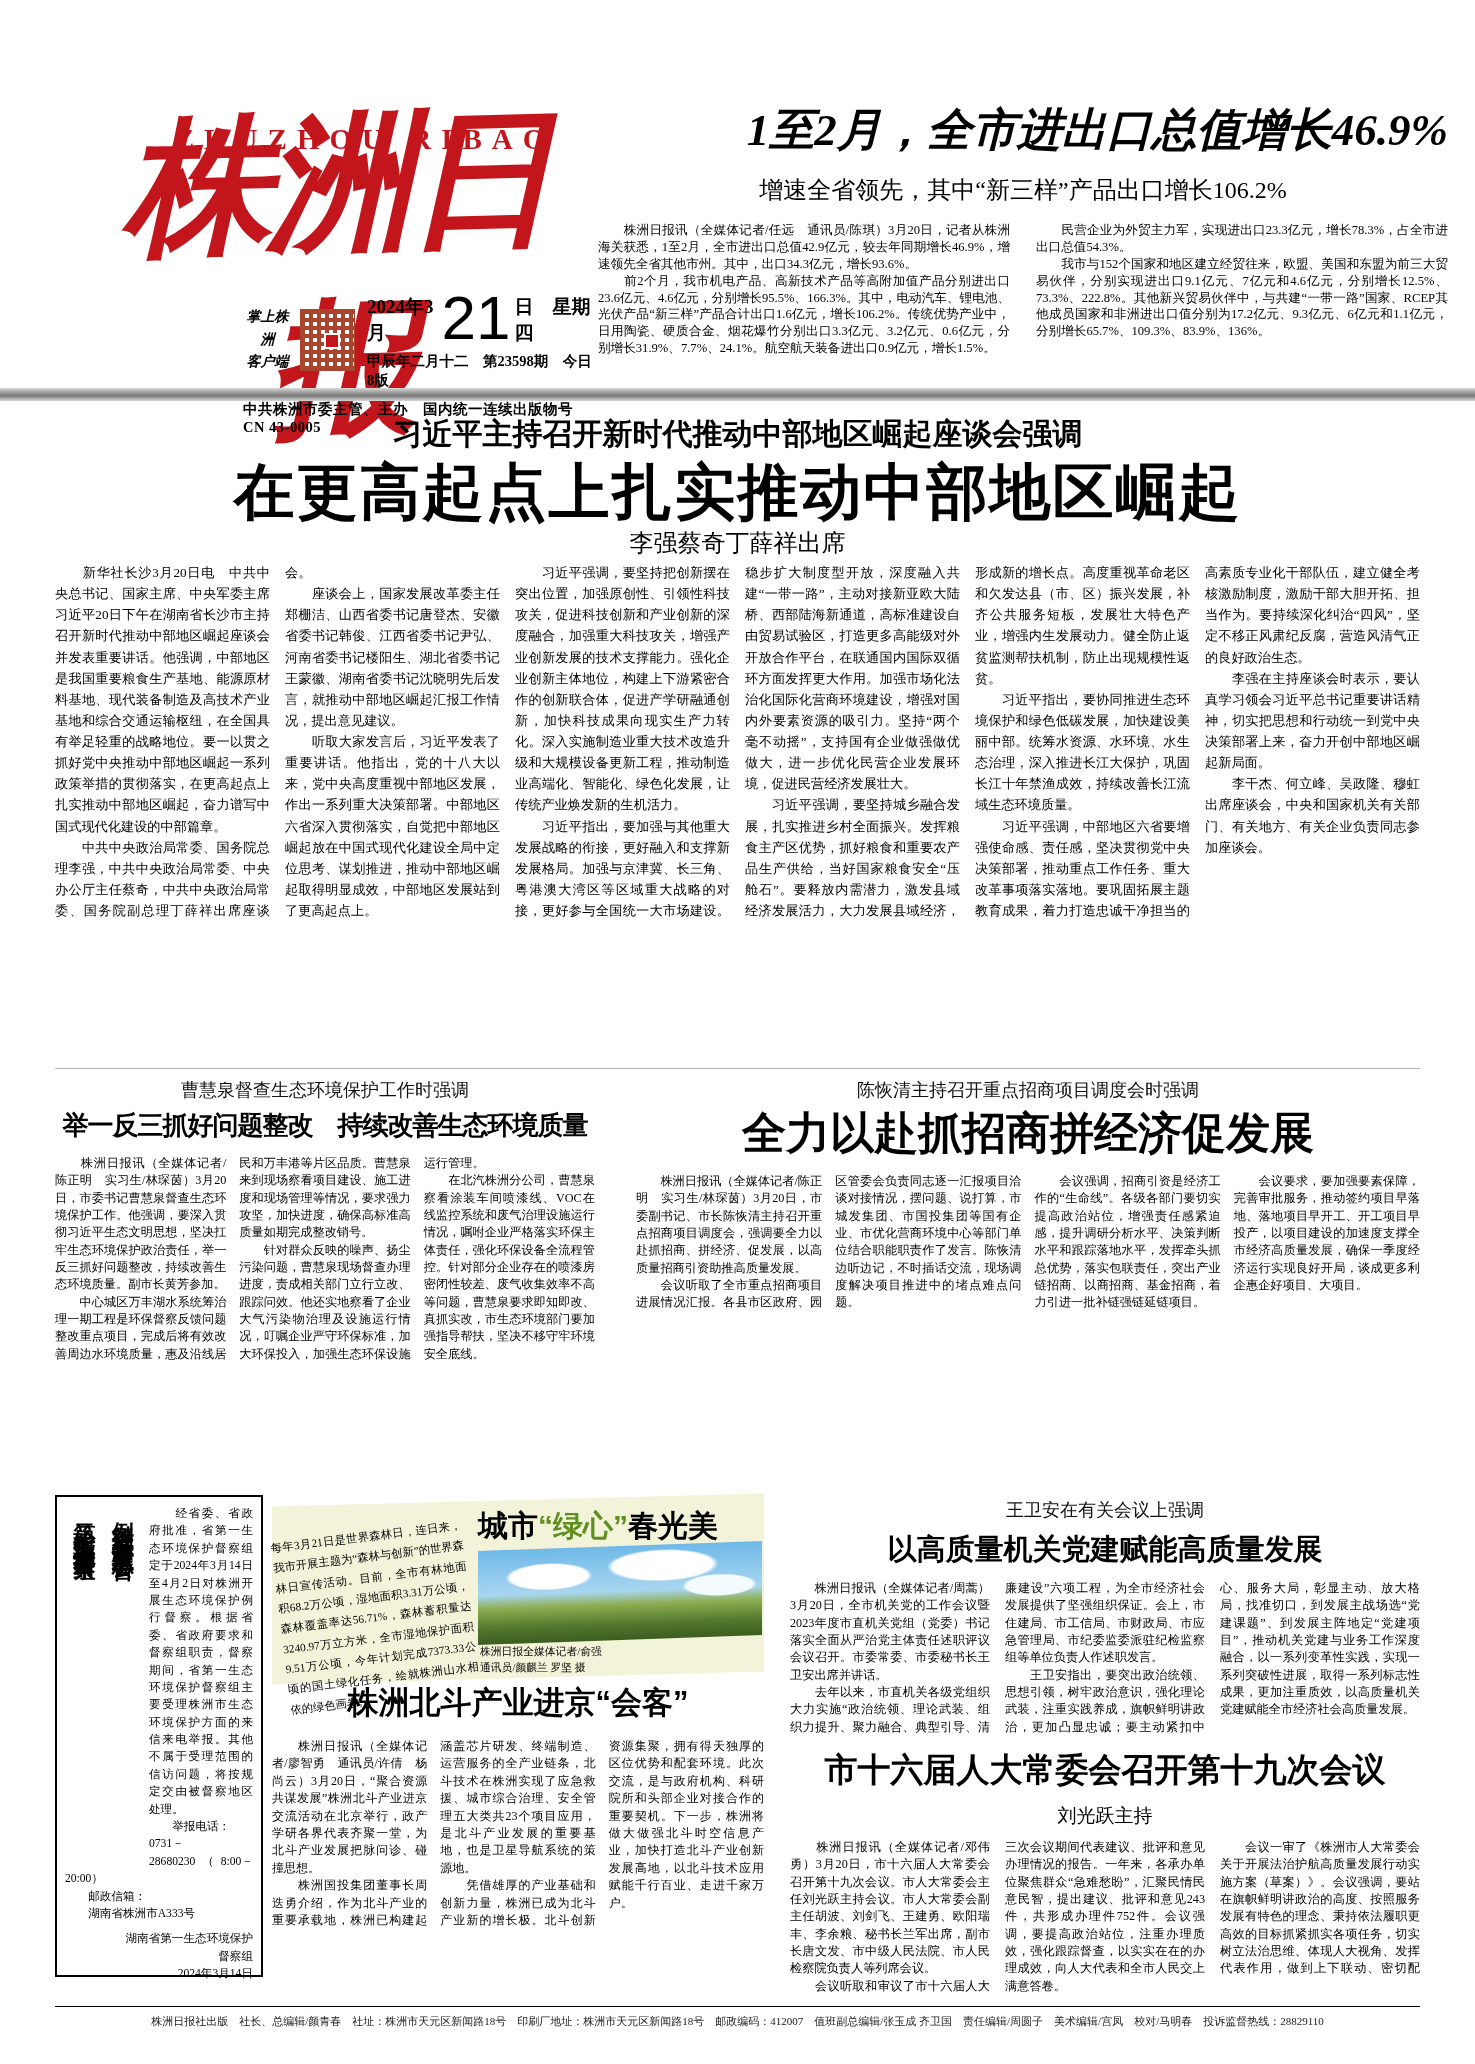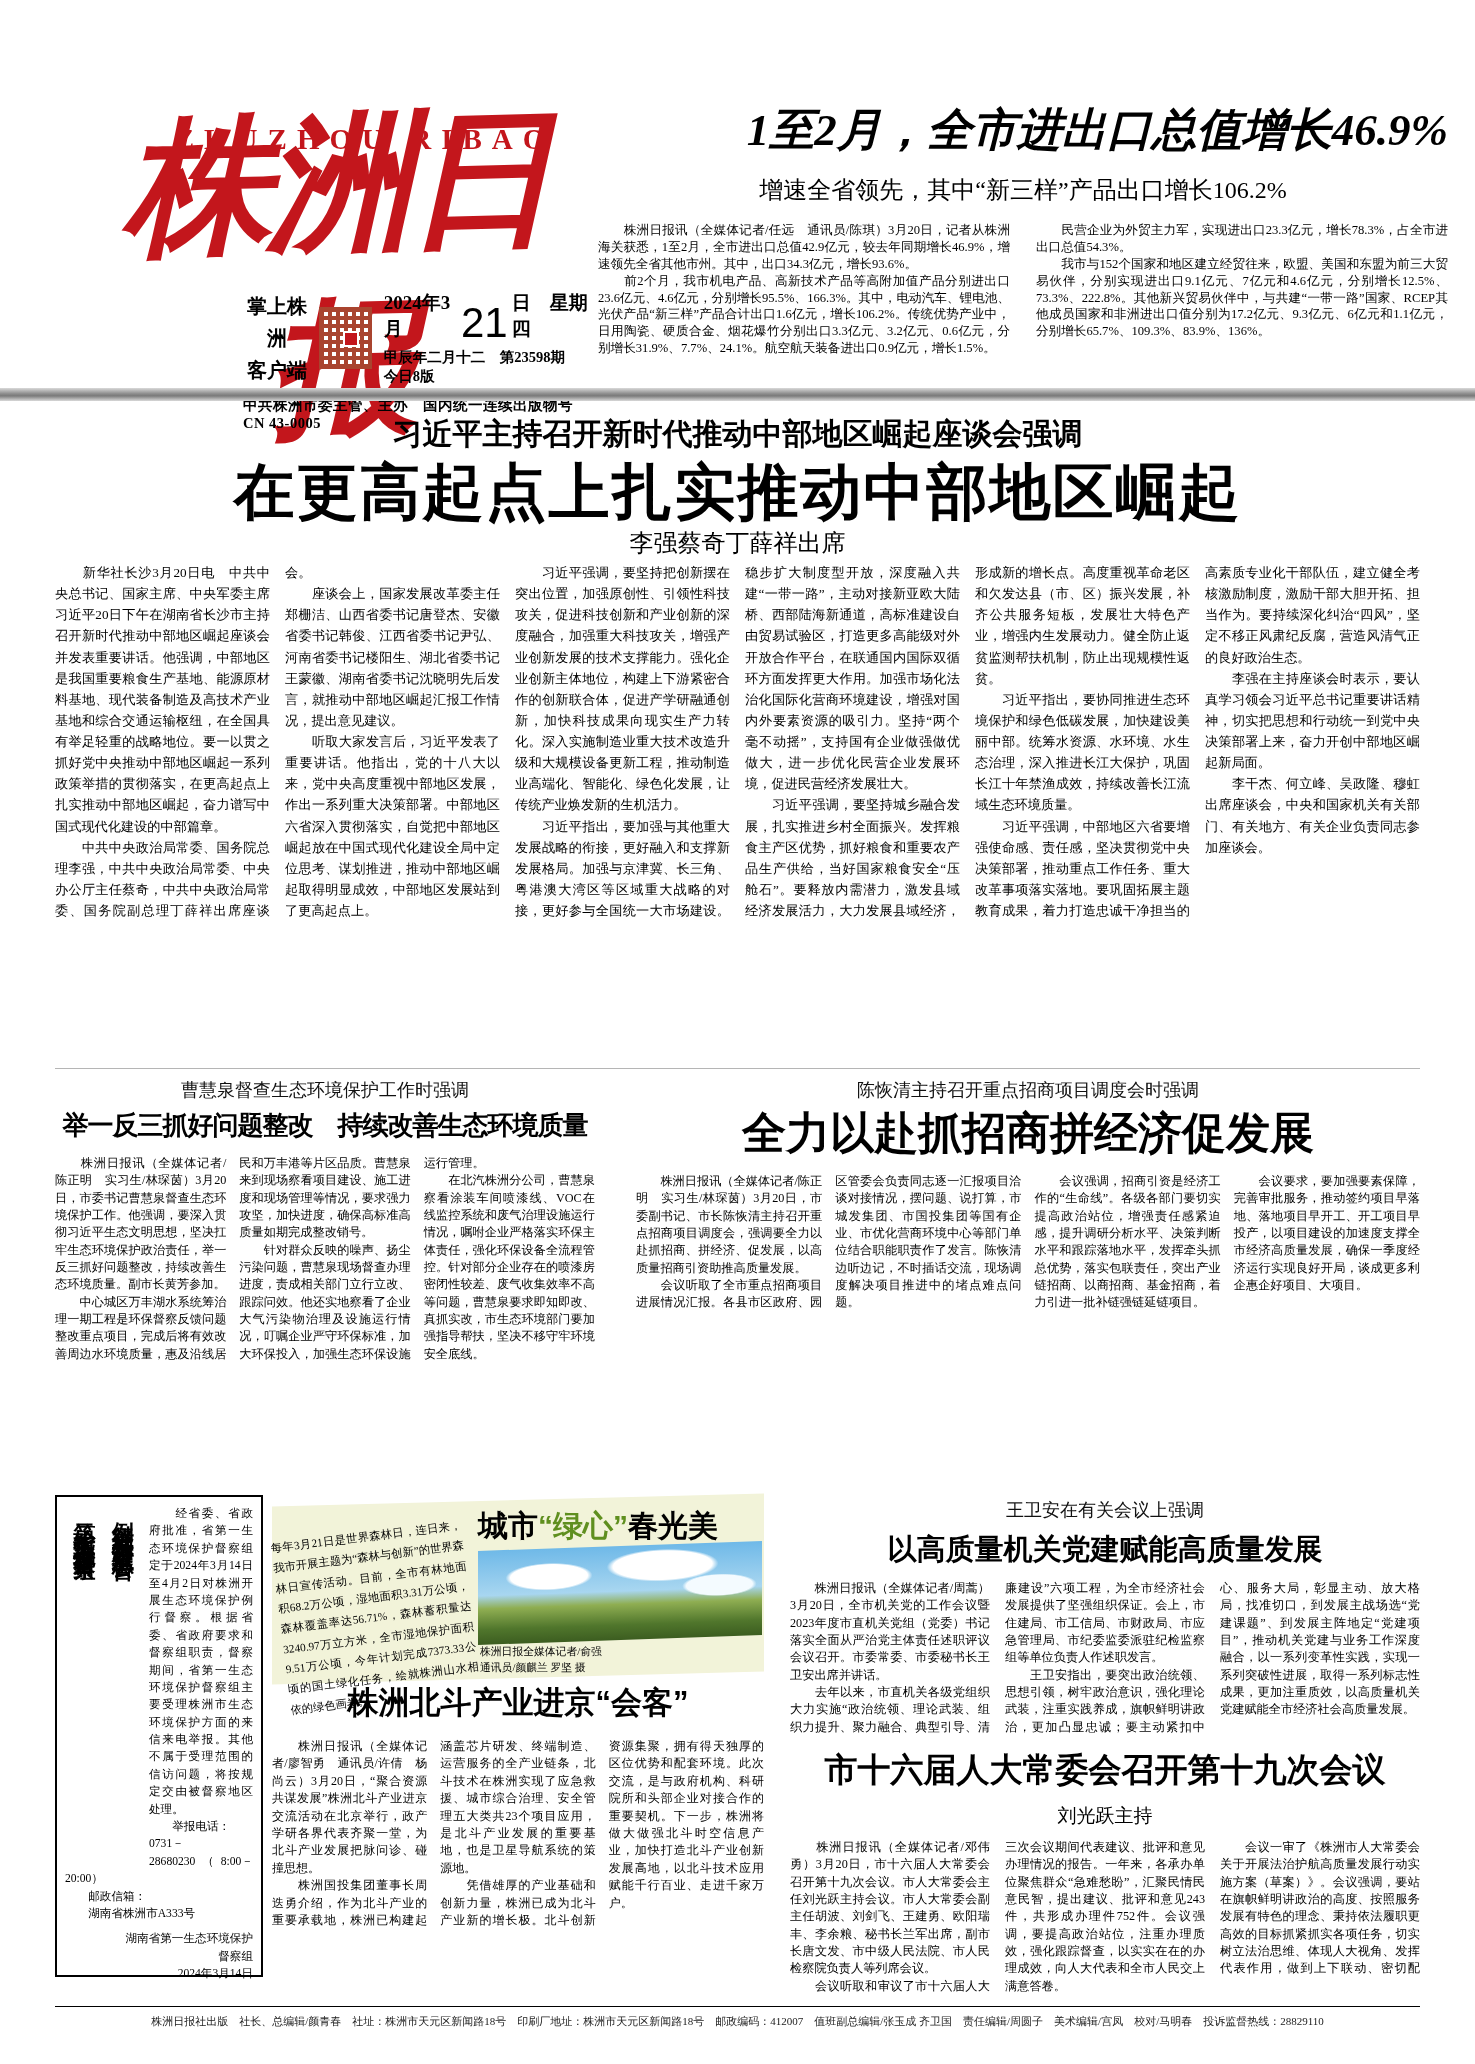--- a/index.html
+++ b/index.html
@@ -9,28 +9,28 @@
   .pre { white-space:pre-line; }
 
   
   .mast-en { position:absolute; left:150px; top:78px; width:430px; text-align:center;
              font-size:29px; letter-spacing:10px; color:#c3161c; font-weight:bold;margin-top:45px; }
   .mast-title { position:absolute; left:68px; top:92px; width:540px; text-align:center;
                 font-size:148px; line-height:1.25; color:#c3161c; font-weight:bold; font-style:italic;
                 transform:rotate(-1.5deg); font-family:"Liberation Serif",serif; letter-spacing:-6px; }
   .mast-info { position:absolute; left:243px; top:290px; width:350px; }
   .mast-row { display:flex; align-items:center; }
-  .app-label { font-size:20px; font-weight:bold; line-height:1.6; text-align:center; }
+  .app-label { font-size:14px; font-weight:bold; line-height:1.6; text-align:center;font-style:italic; }
   .qr { width:62px; height:62px; margin-left:8px; border:1px solid #a9442f; position:relative;
         background-image:repeating-linear-gradient(0deg,#a9442f 0 4px,rgba(255,255,255,0) 4px 8px),
                          repeating-linear-gradient(90deg,#a9442f 0 4px,#ffffff 4px 8px); }
   .qr-center { position:absolute; left:23px; top:23px; width:16px; height:16px; background:#c3161c; border:2px solid #fff; }
   .date-block { margin-left:12px; }
   .date-line1 { display:flex; align-items:flex-end; font-size:19px; font-weight:bold; }
-  .date-day { font-size:42px; line-height:0.9; font-weight:normal; margin:0 4px; font-family:"Liberation Sans",sans-serif; }
+  .date-day { font-size:62px; line-height:0.9; font-weight:normal; margin:0 4px; font-family:"Liberation Sans",sans-serif; }
   .date-line2 { font-size:14.5px; font-weight:bold; margin-top:6px; }
   .pub-line { font-size:14.5px; font-weight:bold; margin-top:10px; letter-spacing:0.5px; }
 
   
   .top-art { position:absolute; left:598px; top:100px; width:850px; }
   .top-headline { font-size:45px; font-weight:900; text-align:right; letter-spacing:0px;
                   font-family:"Liberation Serif",serif;font-style:italic; }
   .top-subhead { font-size:24px; text-align:center; margin-top:14px; }
   .top-body { margin-top:16px; height:182px; column-count:2; column-gap:26px;
               font-size:12.6px; line-height:1.34; text-align:justify; overflow:hidden; }

